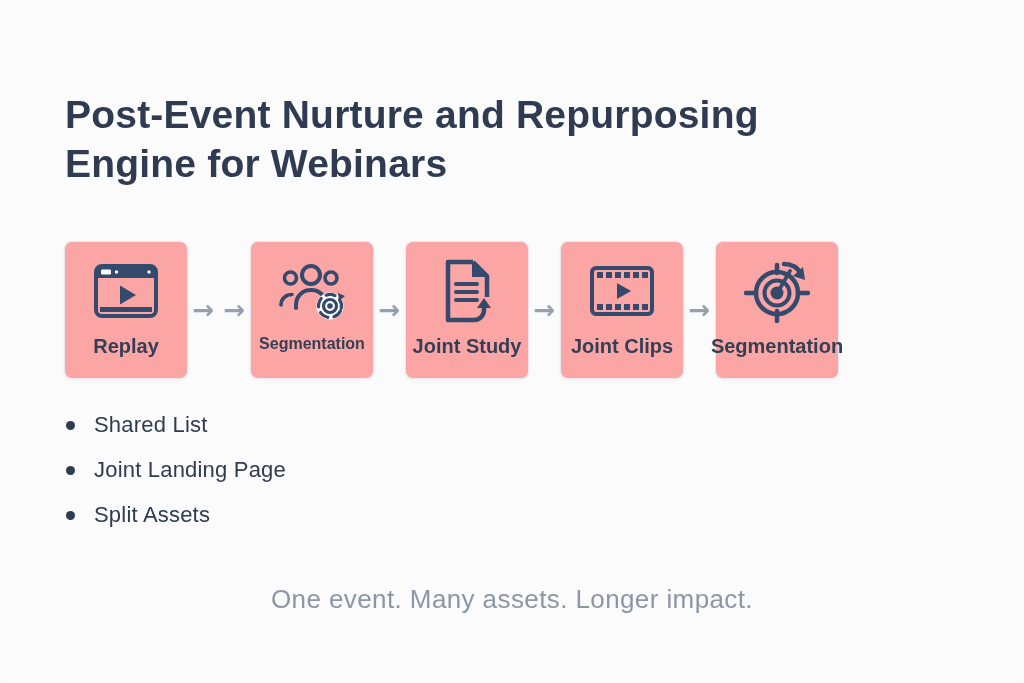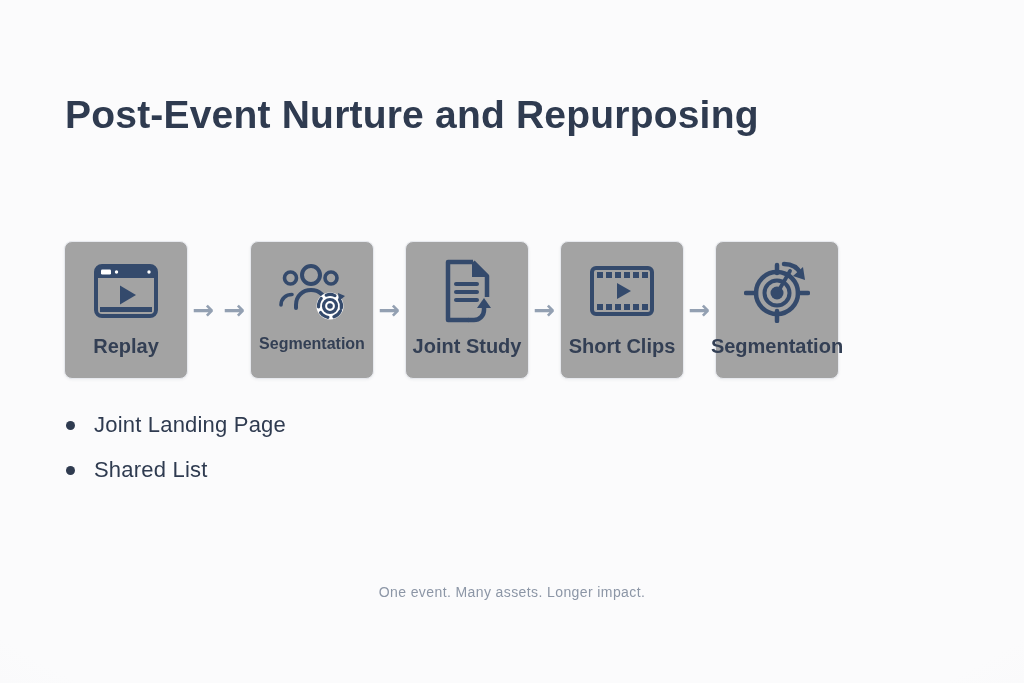--- a/index.html
+++ b/index.html
@@ -28,21 +28,21 @@
 
   
   .flow {
     position: absolute;
     left: 64px; top: 241px;
     display: flex;
     align-items: center;
   }
   .card {
     width: 124px; height: 138px;
-    background: #a3a3a3;
+    background: #fca5a5;
     border: 1px solid #e7e9ee;
     border-radius: 8px;
     box-shadow: 0 1px 3px rgba(40,50,70,0.06);
     display: flex;
     flex-direction: column;
     align-items: center;
     justify-content: flex-start;
     padding-top: 15px;
     flex: none;
   }
@@ -94,36 +94,37 @@
     background: #2f3b50;
     margin-right: 19px;
     flex: none;
   }
 
   
   .tagline {
     position: absolute;
     left: 0; right: 0; top: 584px;
     text-align: center;
-    font-size: 14px;
+    font-size: 26px;
     font-weight: 500;
     color: #8c96a6;
     letter-spacing: 0.4px;
   }
 
   svg { display: block; }
   .stroke { stroke: #344a6c; fill: none; }
   .fill { fill: #344a6c; }
 </style>
 </head>
 <body>
 
 <div class="slide">
 
   <h1 class="title"><span>Post-Event Nurture and Repurposing</span><br>
+    <span>Engine for Webinars</span>
   </h1>
 
   <div class="flow">
 
     <div class="card">
       <div class="icon-box">
         <svg width="66" height="56" viewBox="0 0 66 56">
           <rect class="stroke" x="3" y="3" width="60" height="50" rx="6" stroke-width="4"></rect>
           <path class="fill" d="M9,3 h48 a6,6 0 0 1 6,6 v6 H3 v-6 a6,6 0 0 1 6,-6 Z"></path>
           <rect x="8" y="6.5" width="10" height="5" rx="1.2" fill="#ffffff"></rect>
@@ -193,21 +194,21 @@
             <rect x="8" y="39" width="6" height="6"></rect>
               <rect x="17" y="39" width="6" height="6"></rect>
             <rect x="26" y="39" width="6" height="6"></rect>
               <rect x="35" y="39" width="6" height="6"></rect>
             <rect x="44" y="39" width="6" height="6"></rect>
               <rect x="53" y="39" width="6" height="6"></rect>
           </g>
           <polygon class="fill" points="28,18 28,34 42,26"></polygon>
         </svg>
       </div>
-      <div class="label">Short Clips</div>
+      <div class="label">Joint Clips</div>
     </div>
 
     <div class="connector">→</div>
 
     <div class="card">
       <div class="icon-box">
         <svg width="66" height="64" viewBox="0 0 66 64">
           <path class="stroke" d="M2,34 H12" stroke-width="4.5" stroke-linecap="round"></path>
           <path class="stroke" d="M54,34 H64" stroke-width="4.5" stroke-linecap="round"></path>
           <path class="stroke" d="M33,52 V62" stroke-width="4.5" stroke-linecap="round"></path>
@@ -221,23 +222,27 @@
         </svg>
       </div>
       <div class="label">Segmentation</div>
     </div>
 
   </div>
 
   <ul class="bullets">
     <li>
       <span class="dot"></span>
+      <span>Shared List</span>
+    </li>
+    <li>
+      <span class="dot"></span>
       <span>Joint Landing Page</span>
     </li>
     <li>
       <span class="dot"></span>
-      <span>Shared List</span>
+      <span>Split Assets</span>
     </li>
   </ul>
 
   <div class="tagline">One event.  Many assets. Longer impact.</div>
 
 </div>
 
 </body></html>

